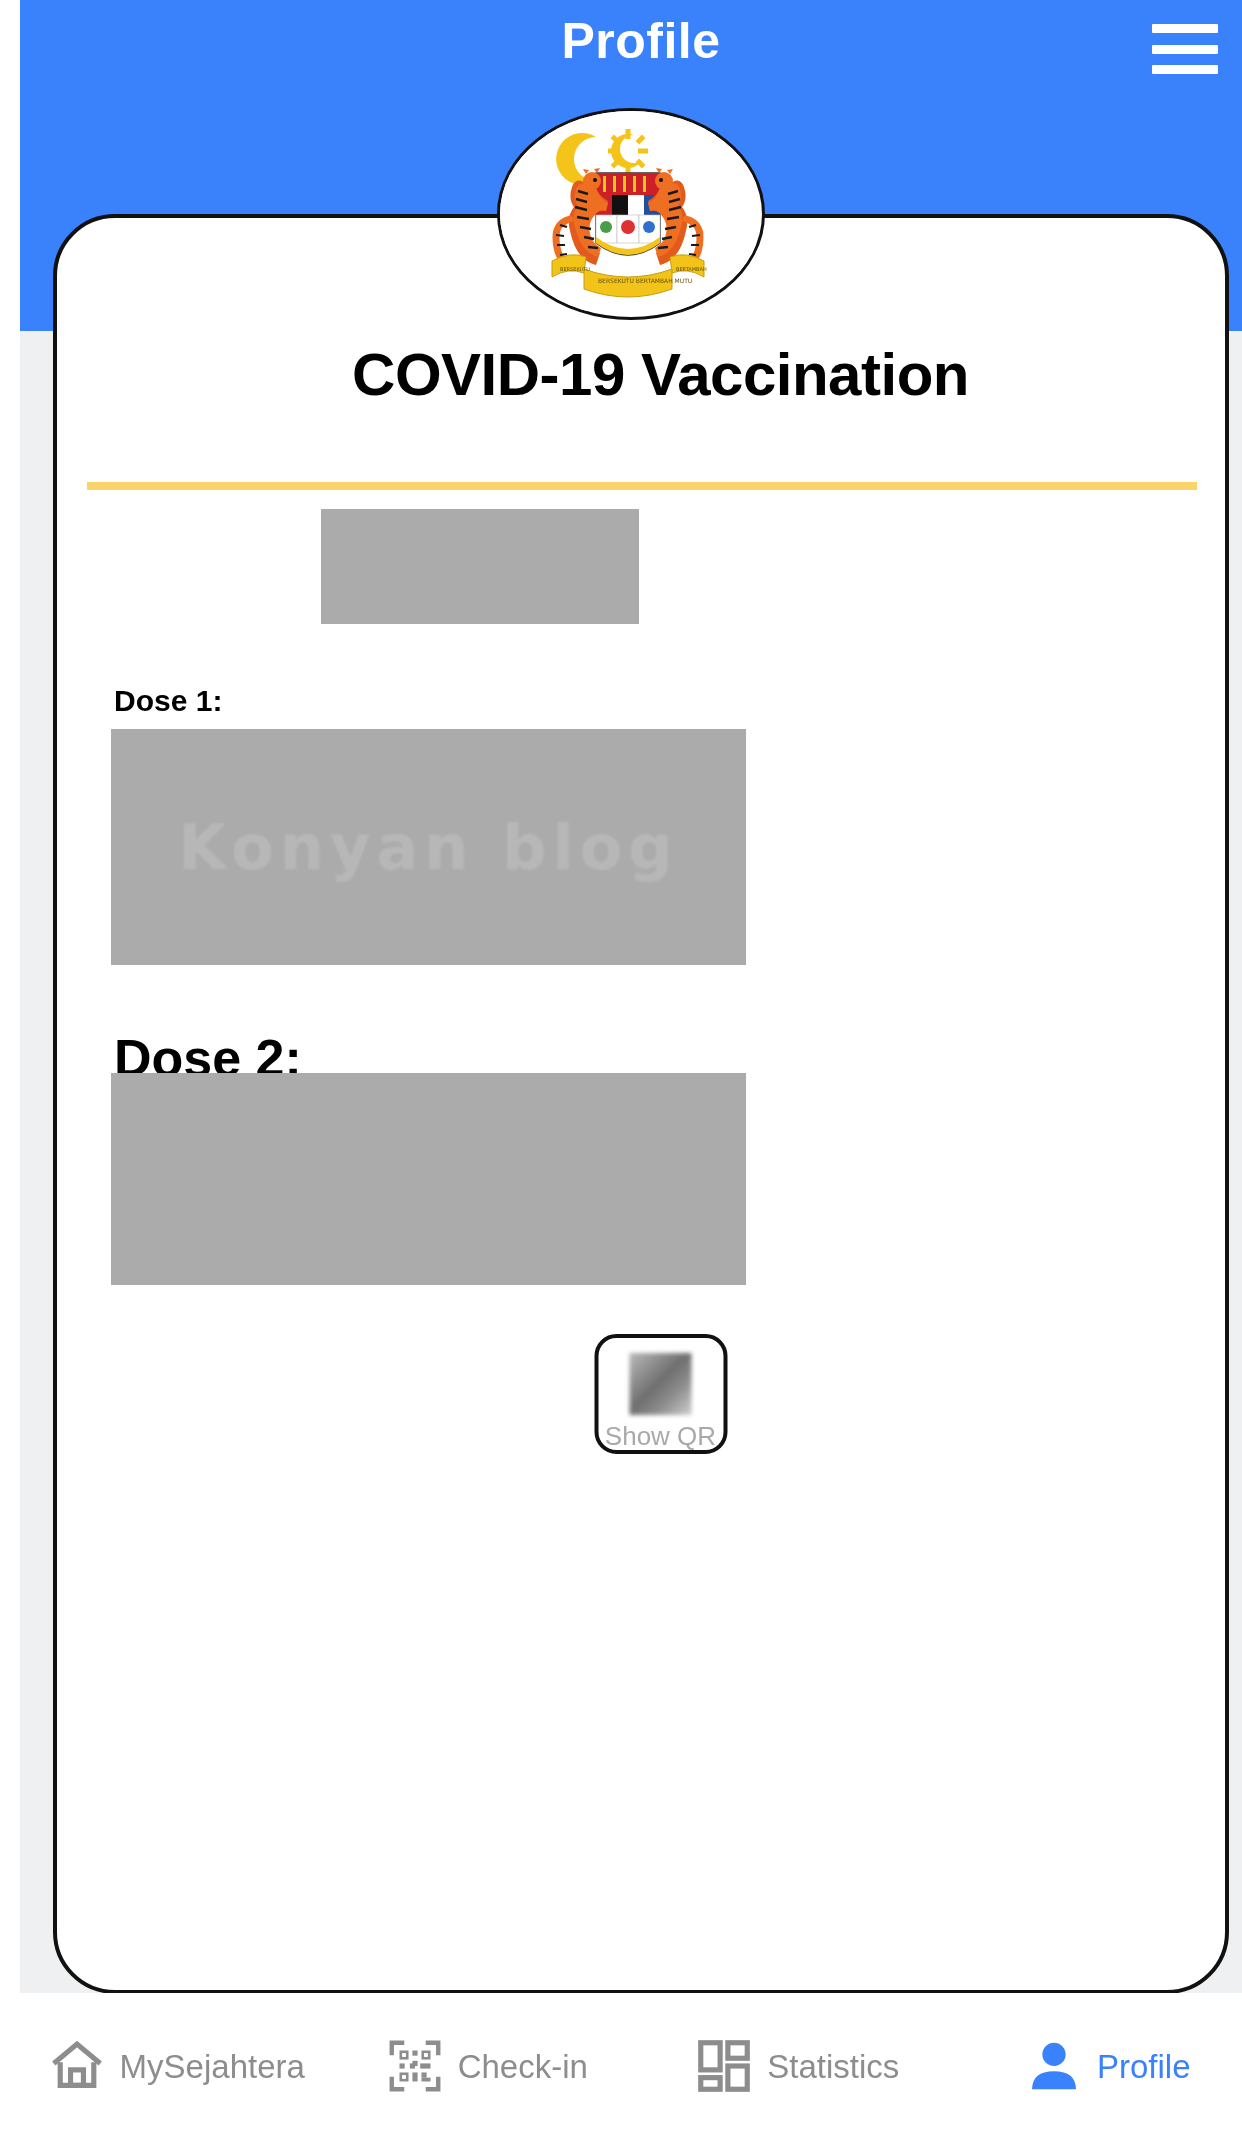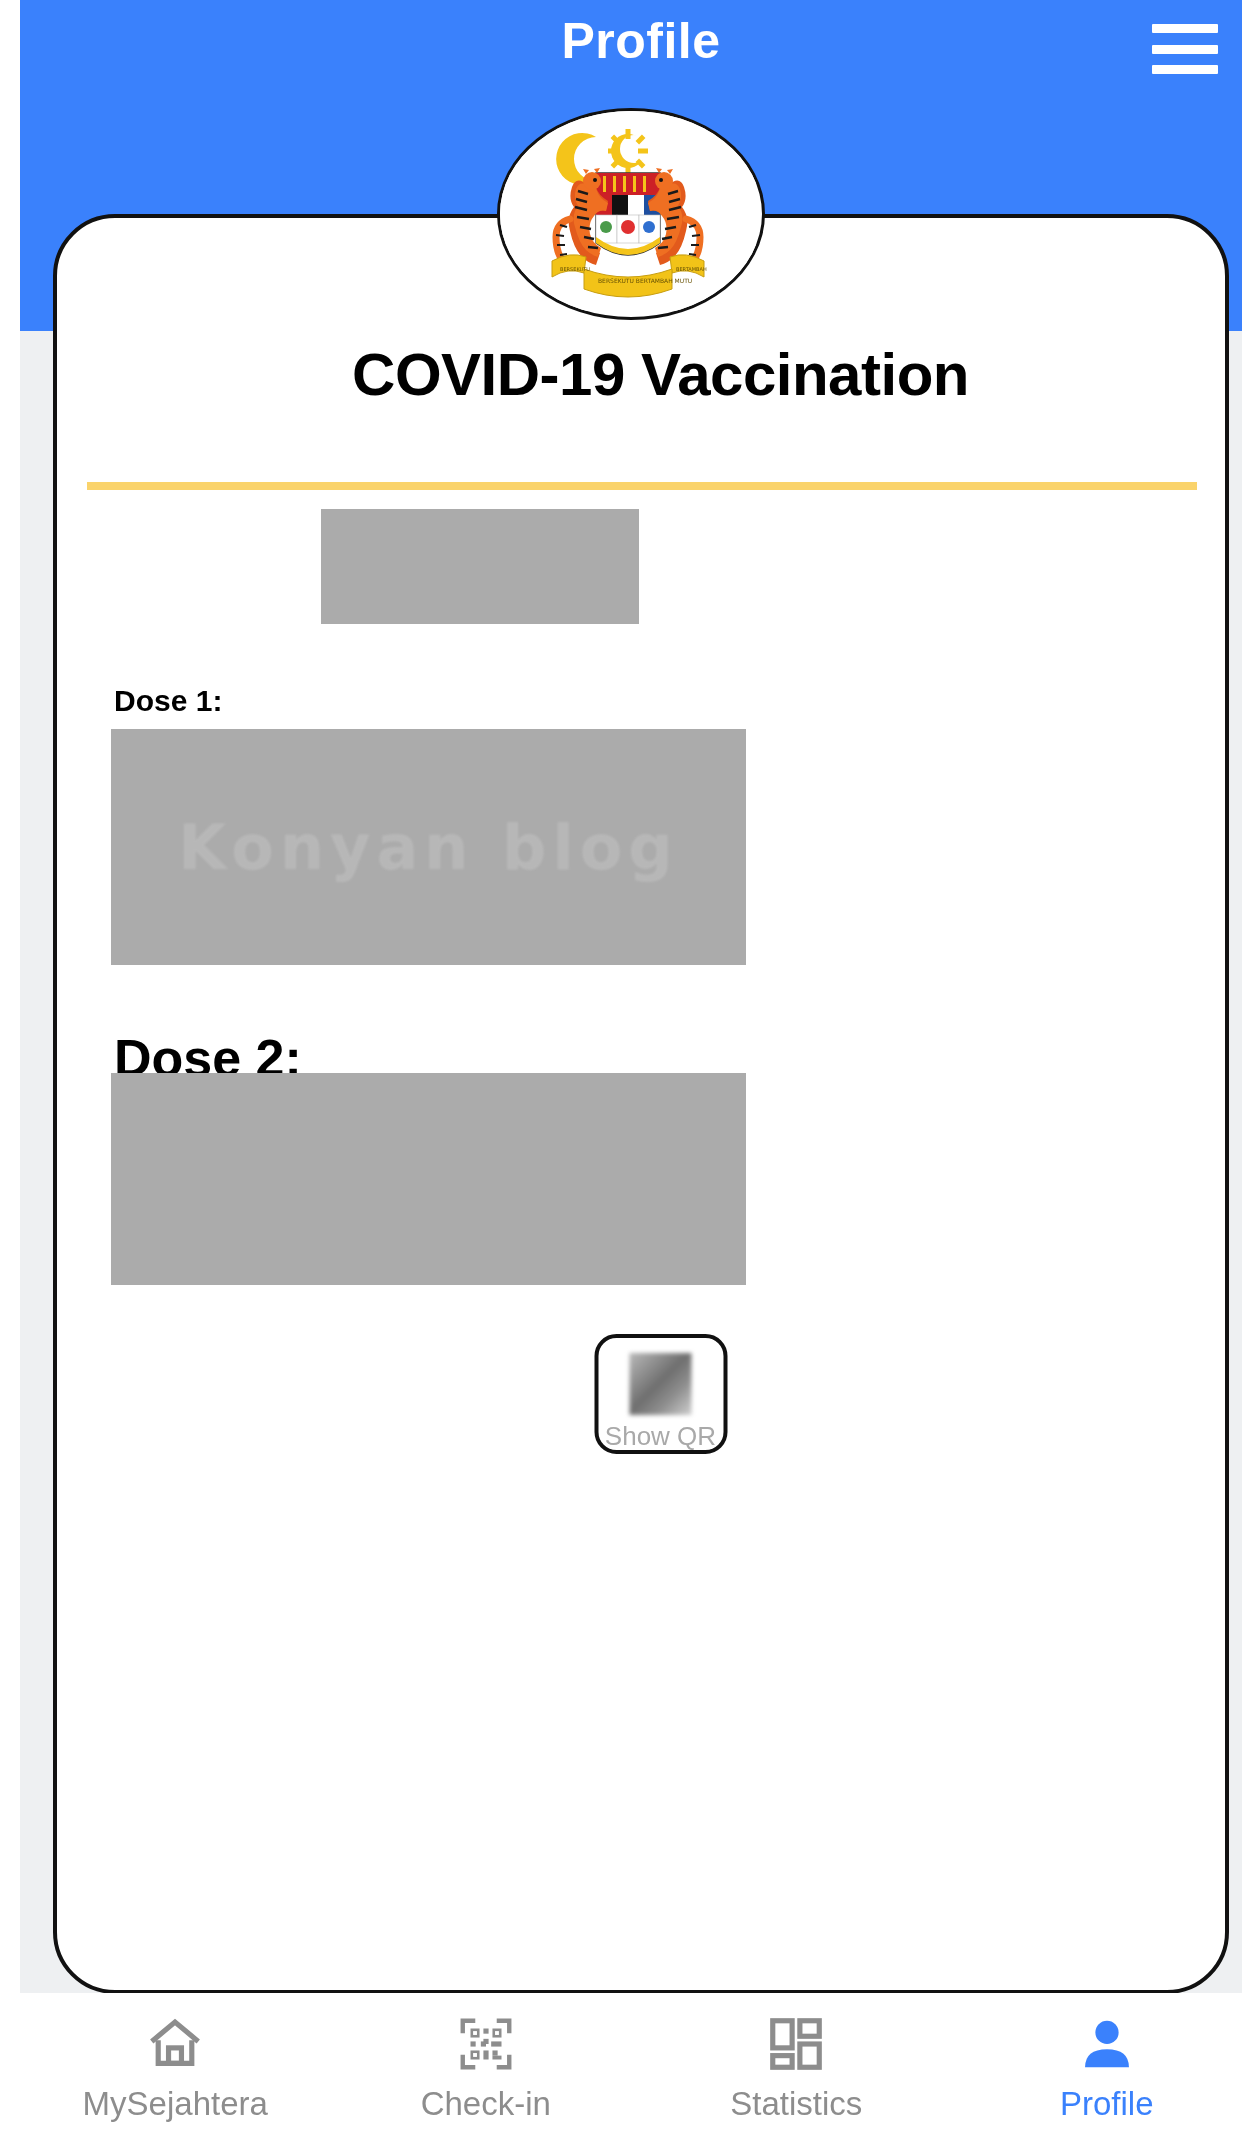--- a/index.html
+++ b/index.html
@@ -221,21 +221,21 @@
     bottom: 0;
     width: 1242px;
     height: 146px;
     background: #ffffff;
     display: flex;
     z-index: 10;
   }
   .nav-item {
     flex: 1 1 0;
     display: flex;
-    flex-direction: column;
+    flex-direction: row;
     align-items: center;
     justify-content: center;
     gap: 12px;
   }
   .nav-label {
     font-size: 33px;
     color: #8d8d8d;
     line-height: 1;
   }
   .nav-item.active .nav-label { color: #3a81fc; }

